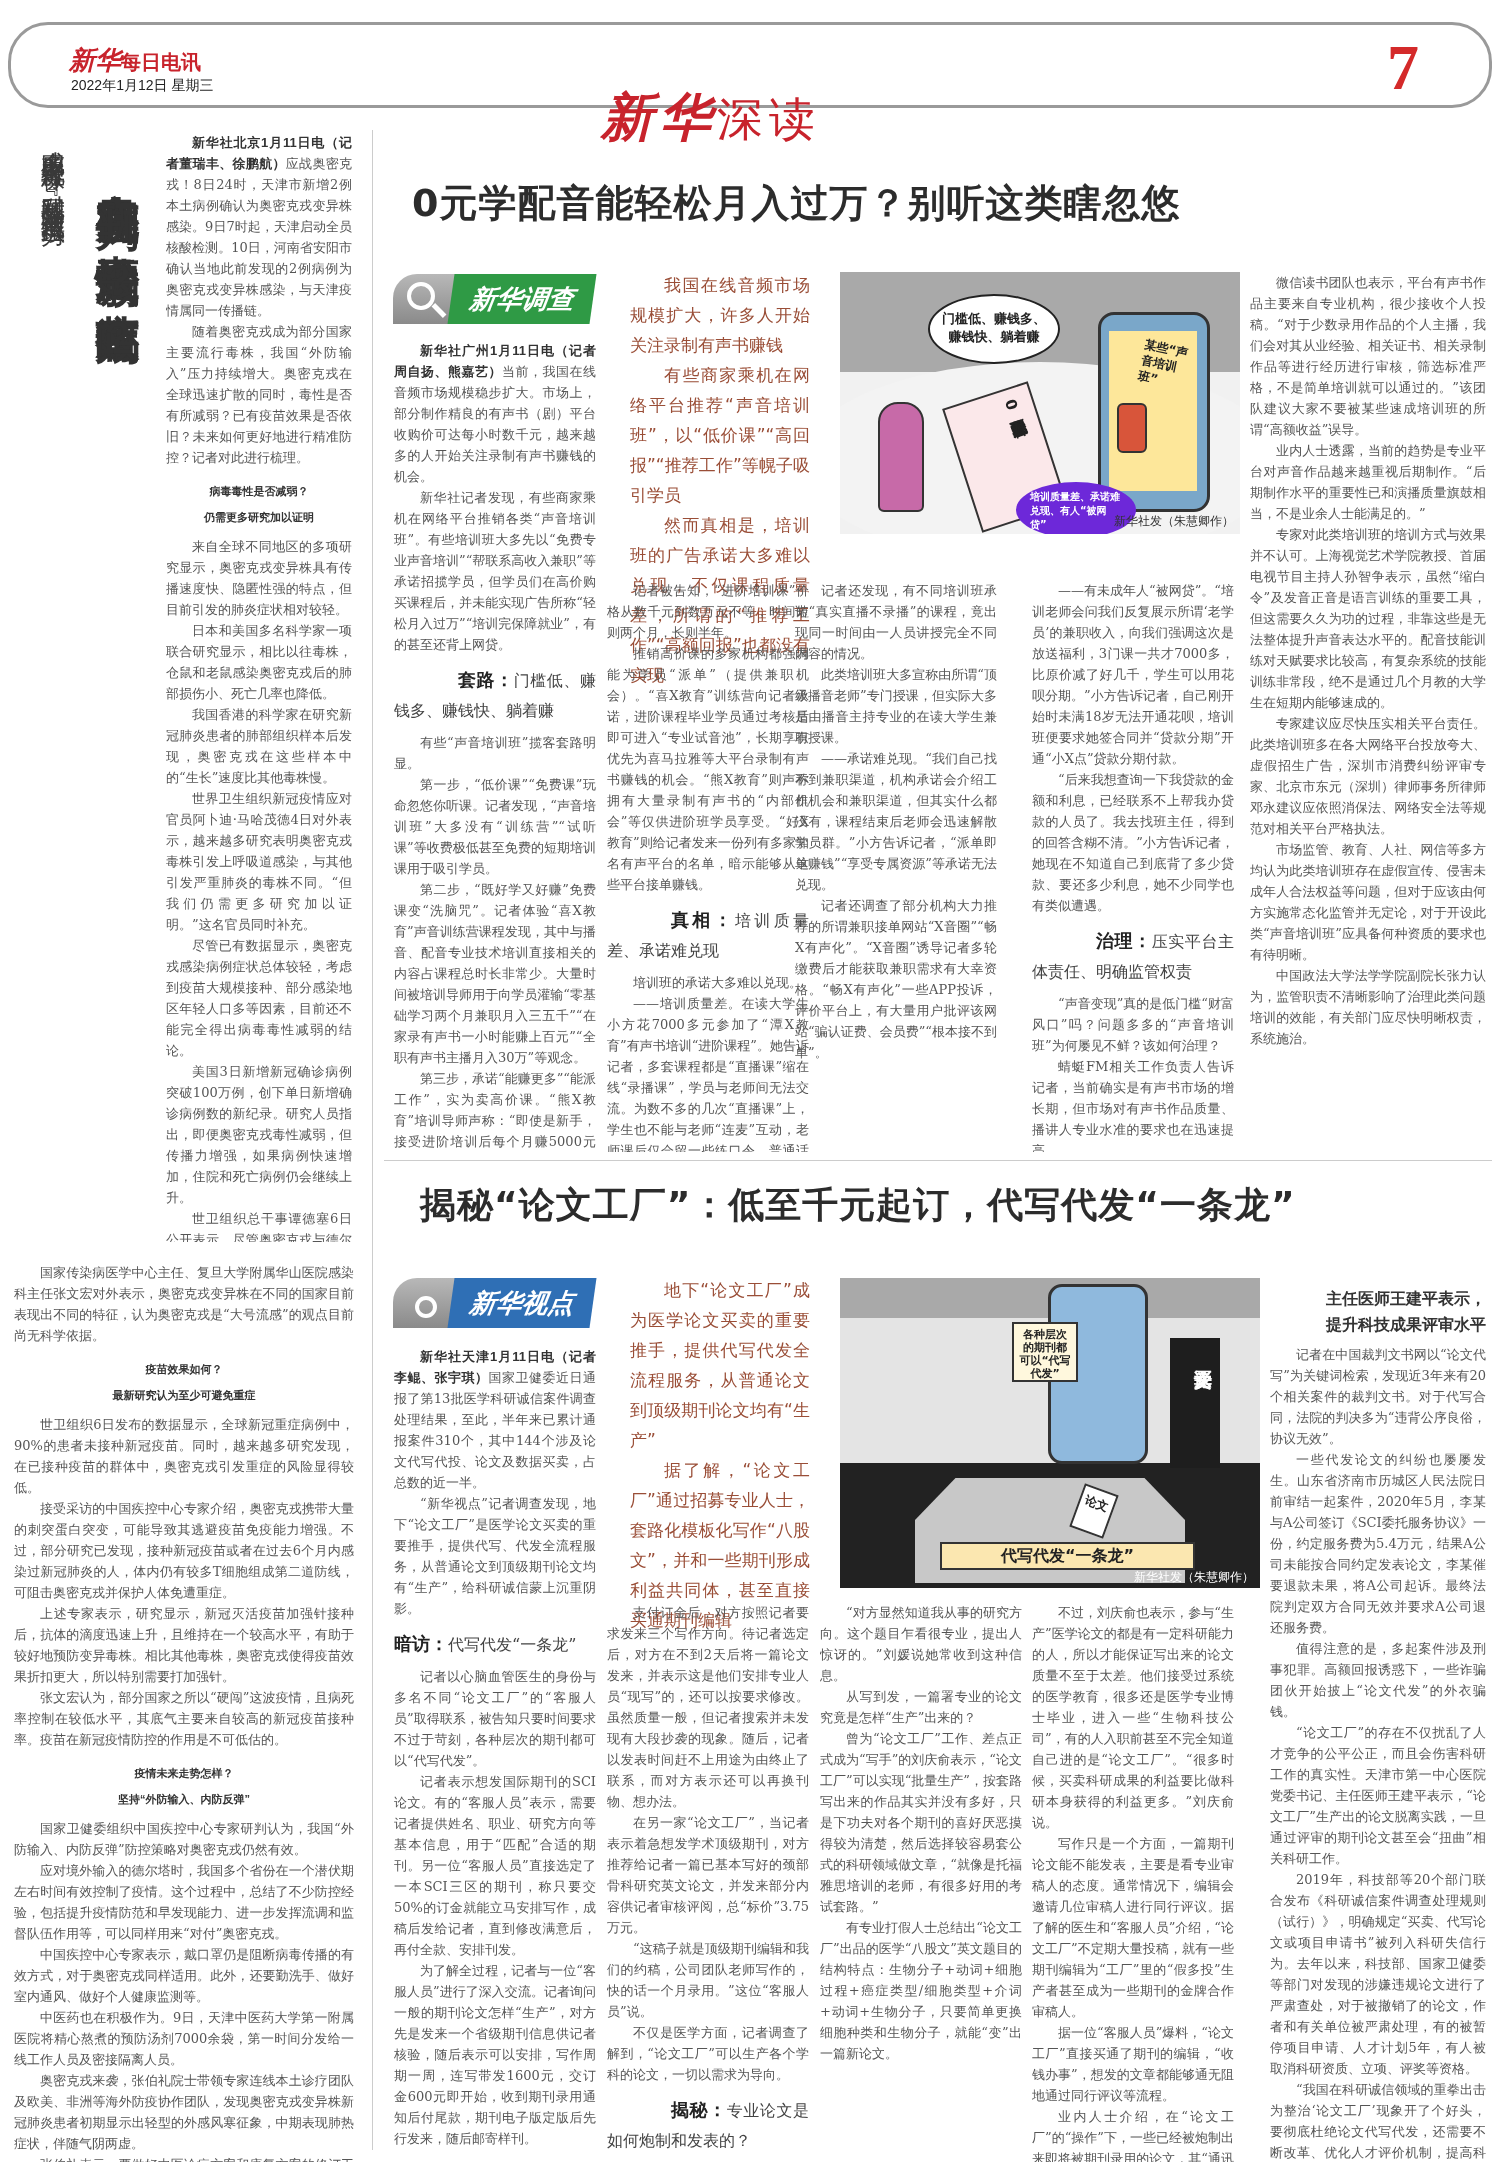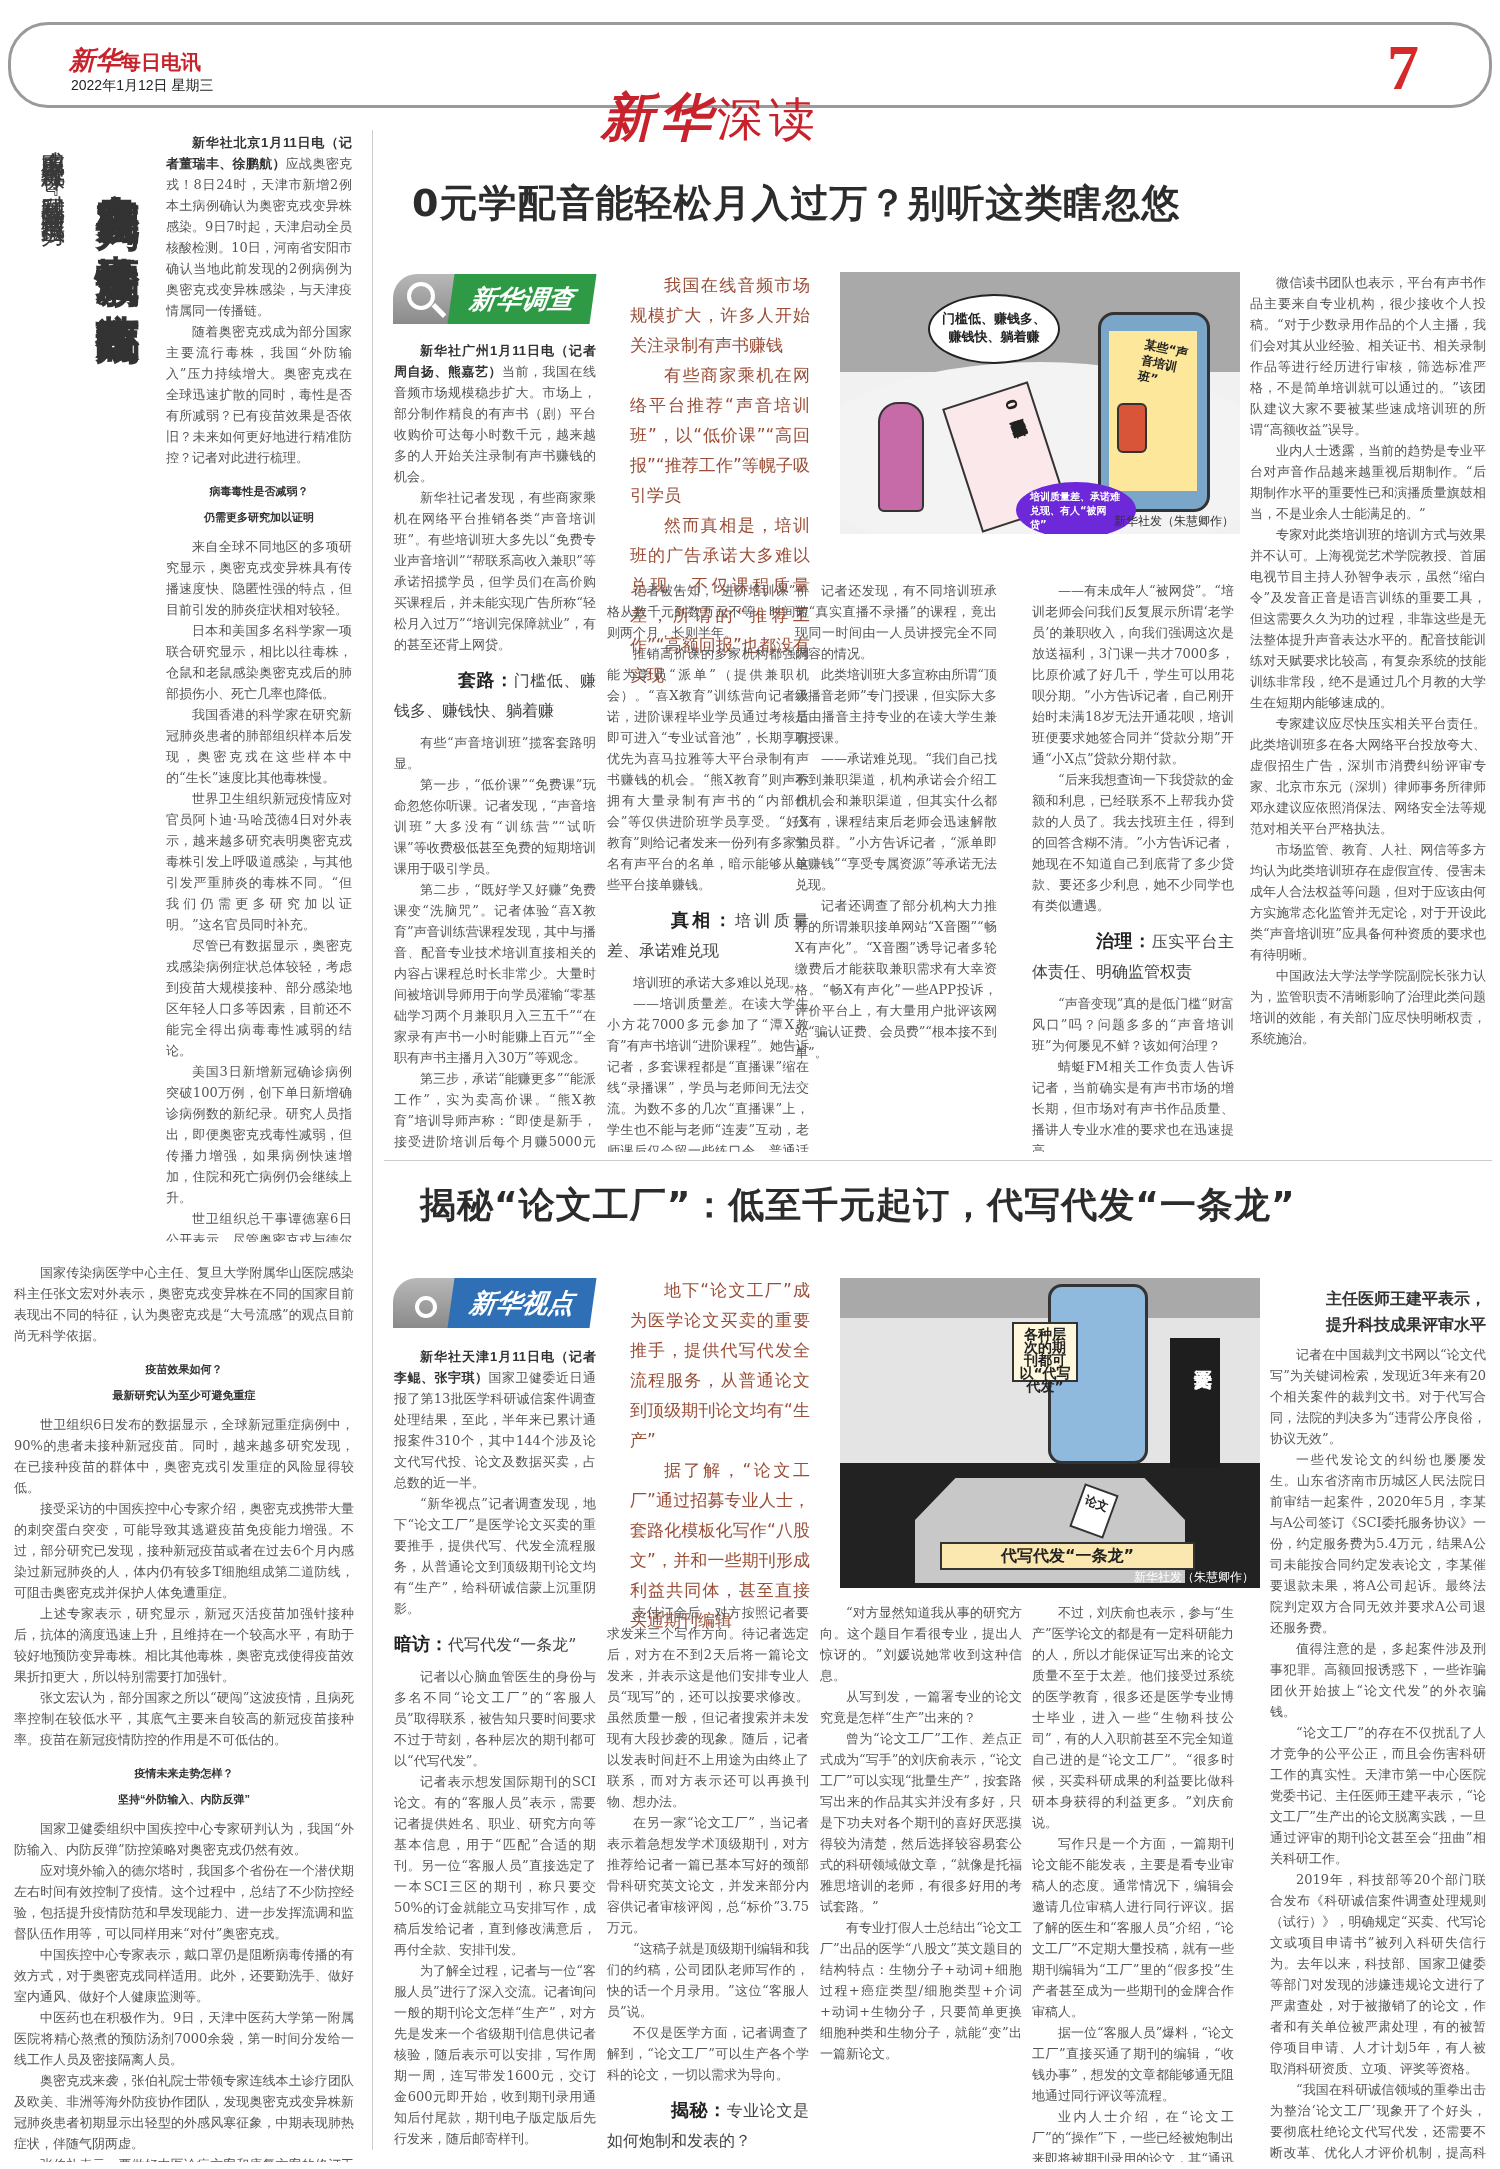--- a/index.html
+++ b/index.html
@@ -174,21 +174,21 @@
 <div class="summary" style="left:630px;top:1275px;width:180px;">
   <p>地下“论文工厂”成为医学论文买卖的重要推手，提供代写代发全流程服务，从普通论文到顶级期刊论文均有“生产”</p>
   <p>据了解，“论文工厂”通过招募专业人士，套路化模板化写作“八股文”，并和一些期刊形成利益共同体，甚至直接买通期刊编辑</p>
 </div>
 
 <div class="illus" style="left:840px;top:1278px;width:420px;height:310px;background:#e4e4e4;">
   <div style="position:absolute;left:0;top:0;width:420px;height:40px;background:#a9a9a9;"></div>
   <div style="position:absolute;left:0;top:185px;width:420px;height:125px;background:#222;"></div>
   <div style="position:absolute;left:75px;top:200px;width:270px;height:105px;background:#c8c8c8;clip-path:polygon(15% 0,85% 0,100% 40%,100% 100%,0 100%,0 40%);"></div>
   <div style="position:absolute;left:208px;top:6px;width:100px;height:180px;background:#8fb9dd;border:3px solid #333;border-radius:14px;"></div>
-  <div style="position:absolute;left:172px;top:44px;width:66px;height:60px;background:#fff8dd;border:2px solid #333;font-family:'DejaVu Sans',sans-serif;font-weight:bold;font-size:14px;line-height:13px;padding:4px;text-align:center;color:#222;">各种层次的期刊都可以“代写代发”</div>
+  <div style="position:absolute;left:172px;top:44px;width:66px;height:60px;background:#fff8dd;border:2px solid #333;font-family:'DejaVu Sans',sans-serif;font-weight:bold;font-size:11px;line-height:13px;padding:4px;text-align:center;color:#222;">各种层次的期刊都可以“代写代发”</div>
   <div style="position:absolute;left:330px;top:60px;width:50px;height:130px;background:#1e1e1e;color:#fff;font-family:'DejaVu Sans',sans-serif;font-weight:bold;font-size:18px;line-height:22px;writing-mode:vertical-rl;padding:18px 6px;">论文买卖</div>
   <div style="position:absolute;left:236px;top:210px;width:36px;height:46px;background:#fff;border:2px solid #333;transform:rotate(20deg);font-family:'DejaVu Sans',sans-serif;font-weight:bold;font-size:12px;line-height:14px;padding:6px 4px;color:#222;">论文</div>
   <div style="position:absolute;left:100px;top:264px;width:255px;height:28px;background:#fbe7b0;border:2px solid #333;font-family:'DejaVu Sans',sans-serif;font-weight:bold;font-size:16px;line-height:24px;text-align:center;color:#222;">代写代发“一条龙”</div>
   <div class="credit" style="right:6px;bottom:2px;color:#fff;">新华社发（朱慧卿作）</div>
 </div>
 
 <div class="col" style="left:394px;top:1346px;width:202px;height:816px;overflow:hidden;">
   <p><span class="lead">新华社天津1月11日电</span><span class="lead">（记者李鲲、张宇琪）</span><span>国家卫健委近日通报了第13批医学科研诚信案件调查处理结果，至此，半年来已累计通报案件310个，其中144个涉及论文代写代投、论文及数据买卖，占总数的近一半。</span></p>
   <p>“新华视点”记者调查发现，地下“论文工厂”是医学论文买卖的重要推手，提供代写、代发全流程服务，从普通论文到顶级期刊论文均有“生产”，给科研诚信蒙上沉重阴影。</p>
   <div class="kicker" style="text-indent:0;"><b>暗访：</b><span>代写代发“一条龙”</span></div>

